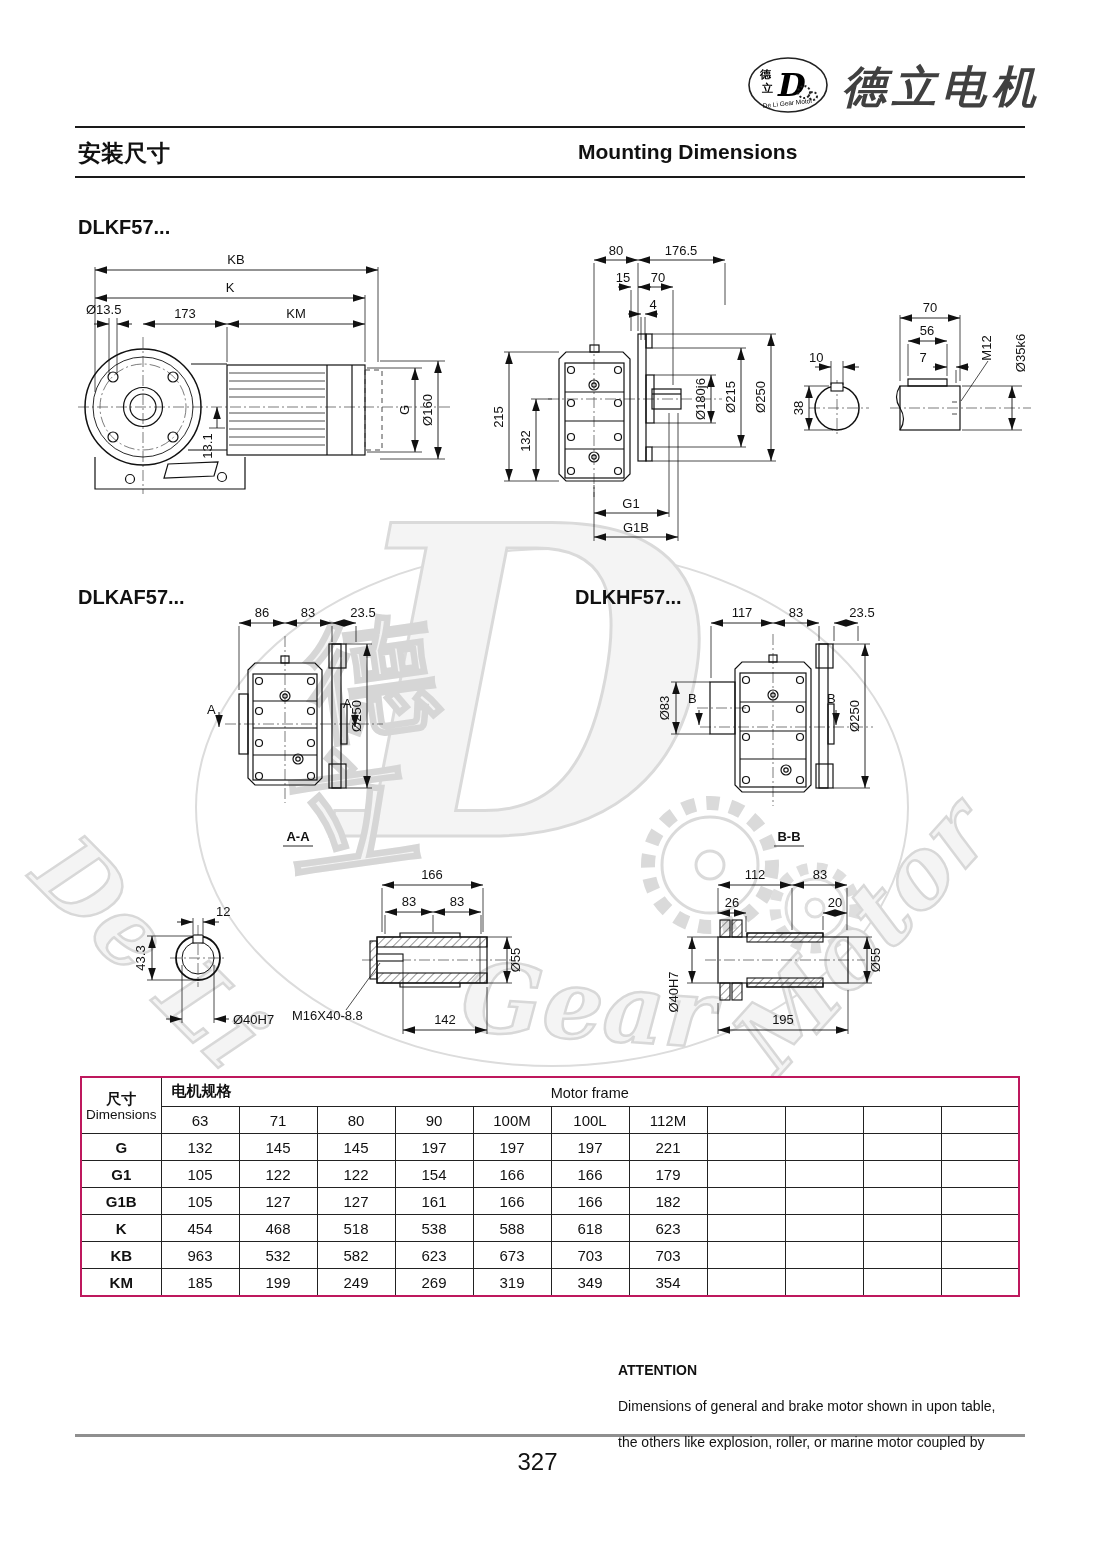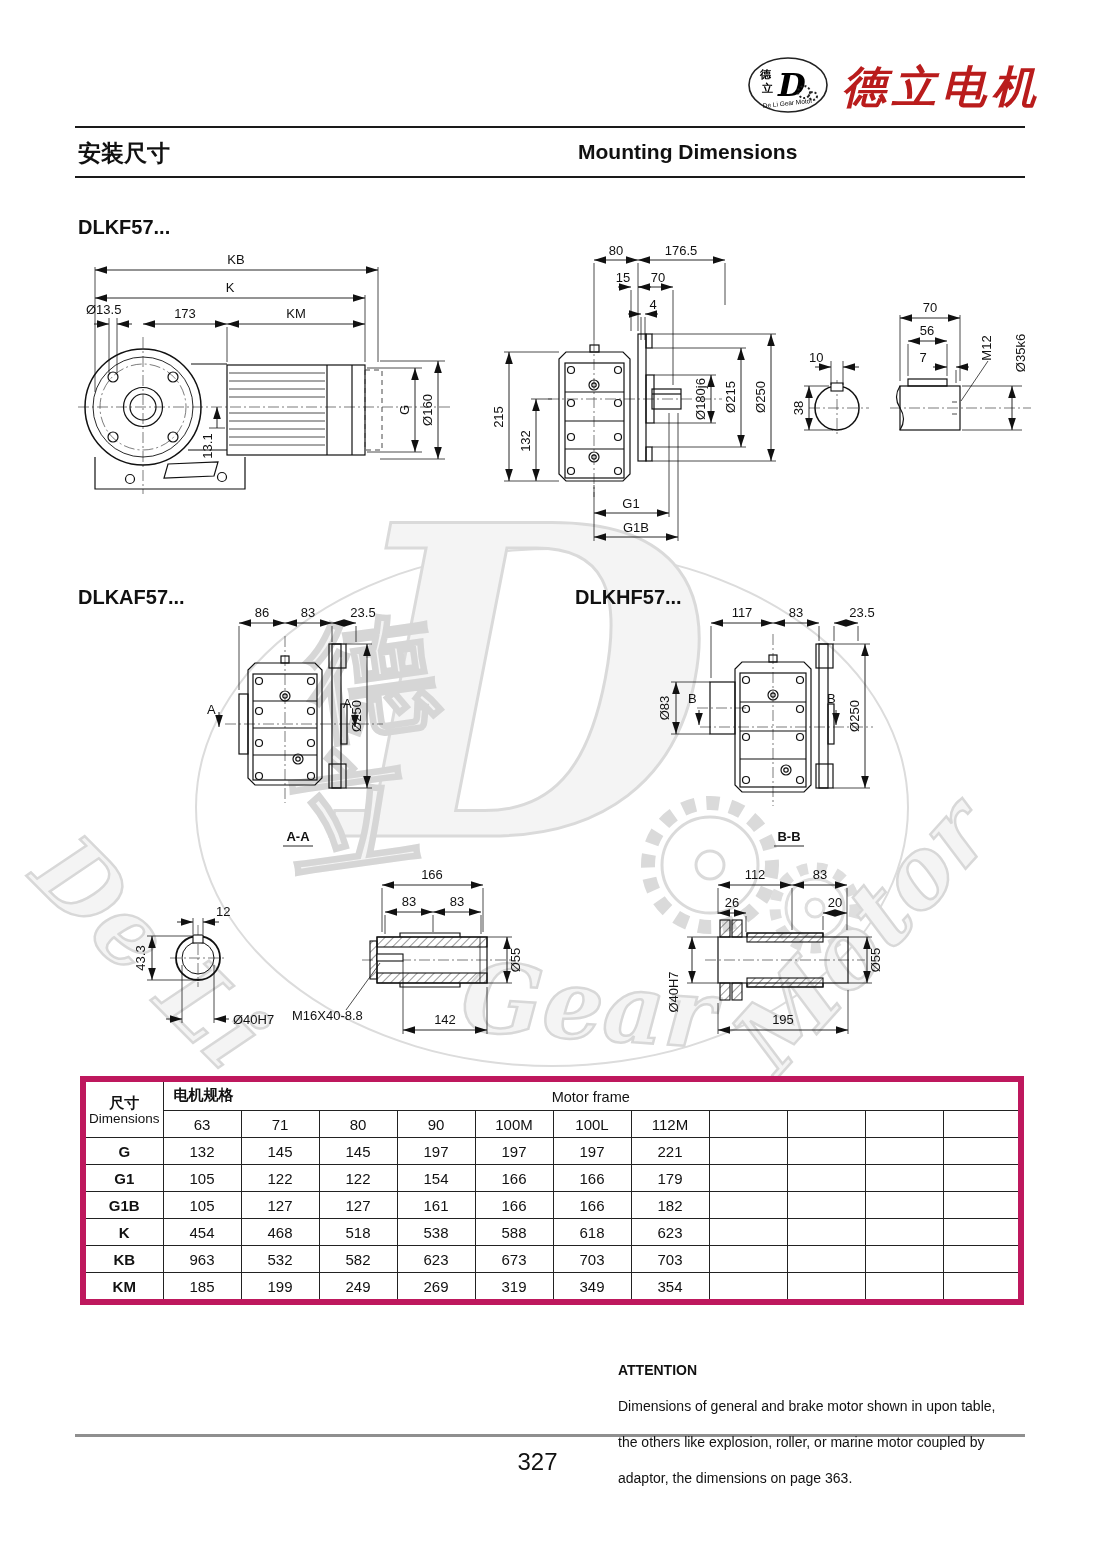--- a/index.html
+++ b/index.html
@@ -2,21 +2,21 @@
 <html><head>
 <meta charset="utf-8">
 <style>
   html,body{margin:0;padding:0;background:#fff}
   .page{position:relative;width:1100px;height:1555px;background:#fff;overflow:hidden;
         font-family:"Liberation Sans",sans-serif;color:#111}
   .abs{position:absolute}
   
   .rule{position:absolute;left:75px;width:950px;height:2px;background:#1a1a1a}
   .brand{position:absolute;left:842px;top:58px;font-family:"DejaVu Serif",serif;
-         font-style:italic;font-weight:bold;font-size:44px;letter-spacing:6px;color:#b91c1c}
+         font-style:italic;font-weight:bold;font-size:44px;letter-spacing:6px;color:#404040}
   .title-zh{position:absolute;left:78px;top:138px;font-size:23px;font-weight:bold}
   .title-en{position:absolute;left:578px;top:140px;font-size:21px;font-weight:bold}
   .model-h{position:absolute;font-size:20px;font-weight:bold}
   
   .wm{position:absolute;inset:0;z-index:0}
   .wm *{position:absolute}
   .wm-ellipse{left:195px;top:548px;width:710px;height:515px;border:2px solid #dcdcdc;border-radius:50%}
   .wm-d{left:340px;top:470px;font-family:"DejaVu Serif",serif;font-style:italic;font-weight:bold;
         font-size:430px;line-height:1;color:#f4f4f4;-webkit-text-stroke:3px #dadada}
   .wm-zh{font-family:"DejaVu Serif",serif;font-weight:bold;font-size:128px;line-height:1;
@@ -35,21 +35,21 @@
   .tn{stroke:#111;stroke-width:0.75;fill:none}
   .d{stroke:#111;stroke-width:0.9;fill:none}
   .cl{stroke:#444;stroke-width:0.7;fill:none;stroke-dasharray:11 3 2 3}
   .dd{stroke:#333;stroke-width:0.9;fill:none;stroke-dasharray:5 4}
   .wh{fill:#fff;stroke:#111;stroke-width:1.1}
   .hatch{fill:url(#hat);stroke:#111;stroke-width:1.1}
   .sec{font-size:15px;font-weight:bold}
   
   .dims{position:absolute;left:80px;top:1076px;z-index:2;border-collapse:collapse;table-layout:fixed;background:#fff}
   .dims th,.dims td{border:1px solid #222;font-size:15px;text-align:center;padding:0;height:26px;font-weight:normal}
-  .dims{border:6px solid #be185d}
+  .dims{border:2px solid #be185d}
   .dims .h1 th{height:28px}
   .corner .c-zh{font-weight:bold;font-size:15px;line-height:17px}
   .corner .c-en{font-size:13.5px;line-height:15px}
   .grp{position:relative}
   .g-zh{position:absolute;left:10px;top:4px;font-weight:bold;font-size:15px}
   .g-en{font-size:14.5px}
   .h2 th{font-weight:normal}
   .dims .rl{font-weight:bold}
   
   .notes-zh{position:absolute;left:80px;top:1297px;font-size:15.5px;z-index:1}
@@ -668,19 +668,18 @@
           <td></td>
           <td></td>
     </tr>
   </tbody>
     </table>
 
   <div class="notes-en">
     <div class="nt">ATTENTION</div>
     <div>Dimensions of general and brake motor shown in upon table,</div>
     <div>the others like explosion, roller, or marine motor coupled by</div>
-    <div>adaptor, the dimensions on page 363.</div>
   </div>
 
   <div class="foot-rule"></div>
   <div class="pagenum">327</div>
 
 </div>
 
 </body></html>

